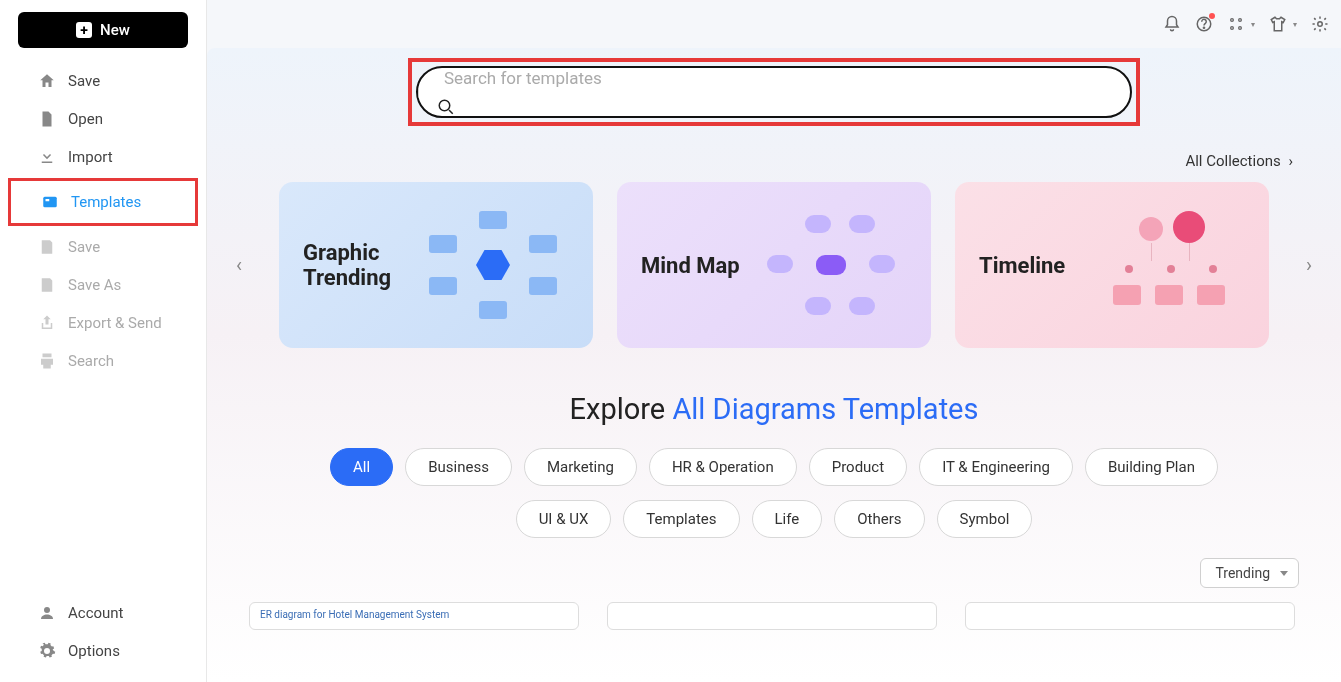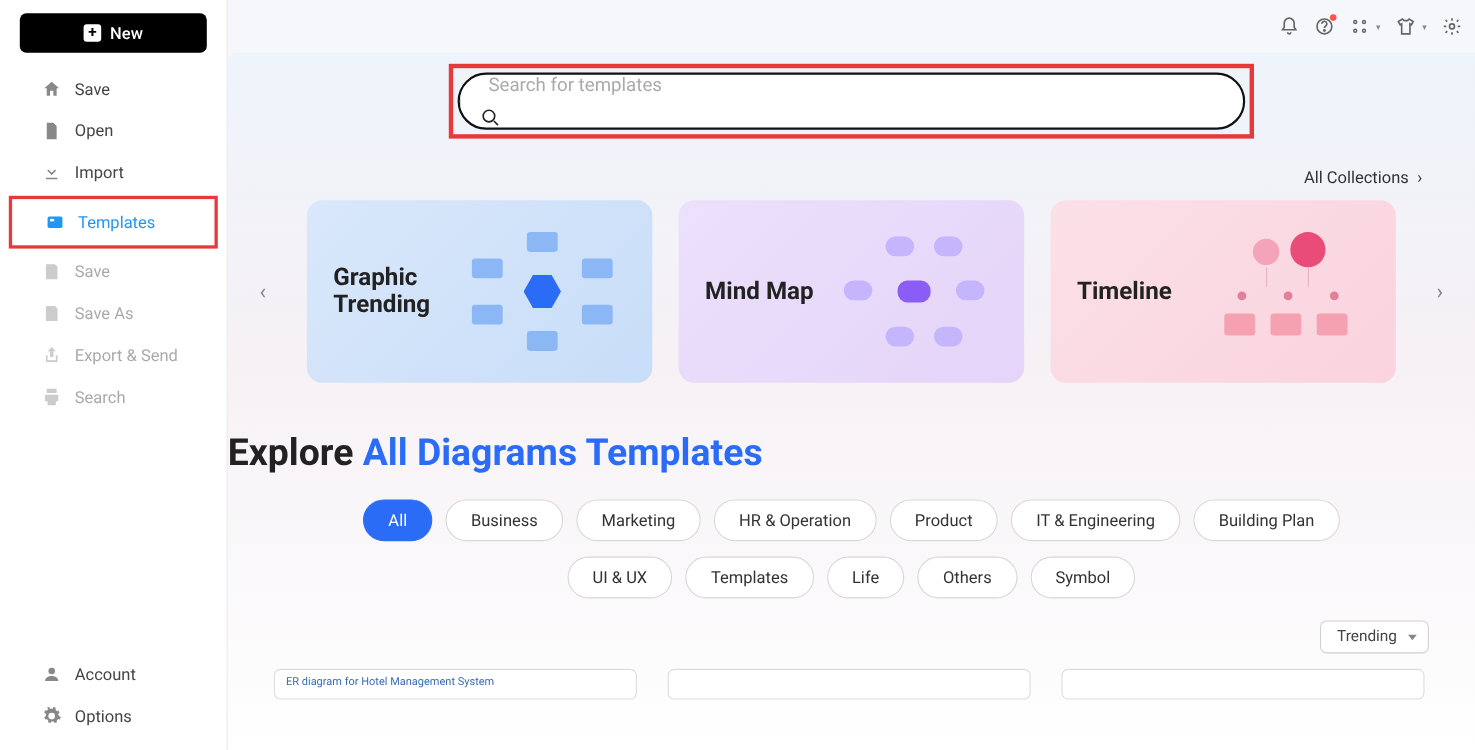--- a/index.html
+++ b/index.html
@@ -42,21 +42,21 @@
 .carousel { display: flex; align-items: center; gap: 20px; padding: 4px 12px; }
 .car-arrow { width: 40px; height: 40px; display: flex; align-items: center; justify-content: center; color: #888; cursor: pointer; font-size: 20px; }
 .cards { display: flex; gap: 24px; flex: 1; }
 .card { flex: 1; height: 166px; border-radius: 14px; display: flex; align-items: center; padding: 0 24px; cursor: pointer; position: relative; overflow: hidden; }
 .card .title { font-size: 22px; font-weight: 700; color: #222; flex: 1; }
 .card .graphic { width: 150px; height: 120px; position: relative; }
 .c-blue { background: linear-gradient(135deg, #d9e8fb, #c8ddf8); }
 .c-purple { background: linear-gradient(135deg, #ece0fb, #e4d4f9); }
 .c-pink { background: linear-gradient(135deg, #fbe0e7, #fad3de); align-items: center; }
 
-.heading { margin: 40px 0 22px; font-size: 34px; font-weight: 700; color: #222; }
+.heading { text-align: center; margin: 40px 0 22px; font-size: 29px; font-weight: 400; color: #222; }
 .heading .accent { color: #2b6cf6; }
 
 .chips { display: flex; gap: 12px; justify-content: center; margin-bottom: 14px; flex-wrap: wrap; }
 .chip { padding: 9px 22px; border-radius: 22px; border: 1px solid #d8d8d8; background: #fff; font-size: 15px; color: #333; cursor: pointer; }
 .chip.active { background: #2b6cf6; color: #fff; border-color: #2b6cf6; }
 
 .sort-row { display: flex; justify-content: flex-end; padding: 6px 42px 6px 0; }
 .sort-dd { border: 1px solid #d0d0d0; background: #fff; border-radius: 6px; padding: 6px 28px 6px 14px; font-size: 14px; color: #444; position: relative; cursor: pointer; }
 .sort-dd::after { content: ''; position: absolute; right: 10px; top: 12px; border-left: 4px solid transparent; border-right: 4px solid transparent; border-top: 5px solid #888; }
 

